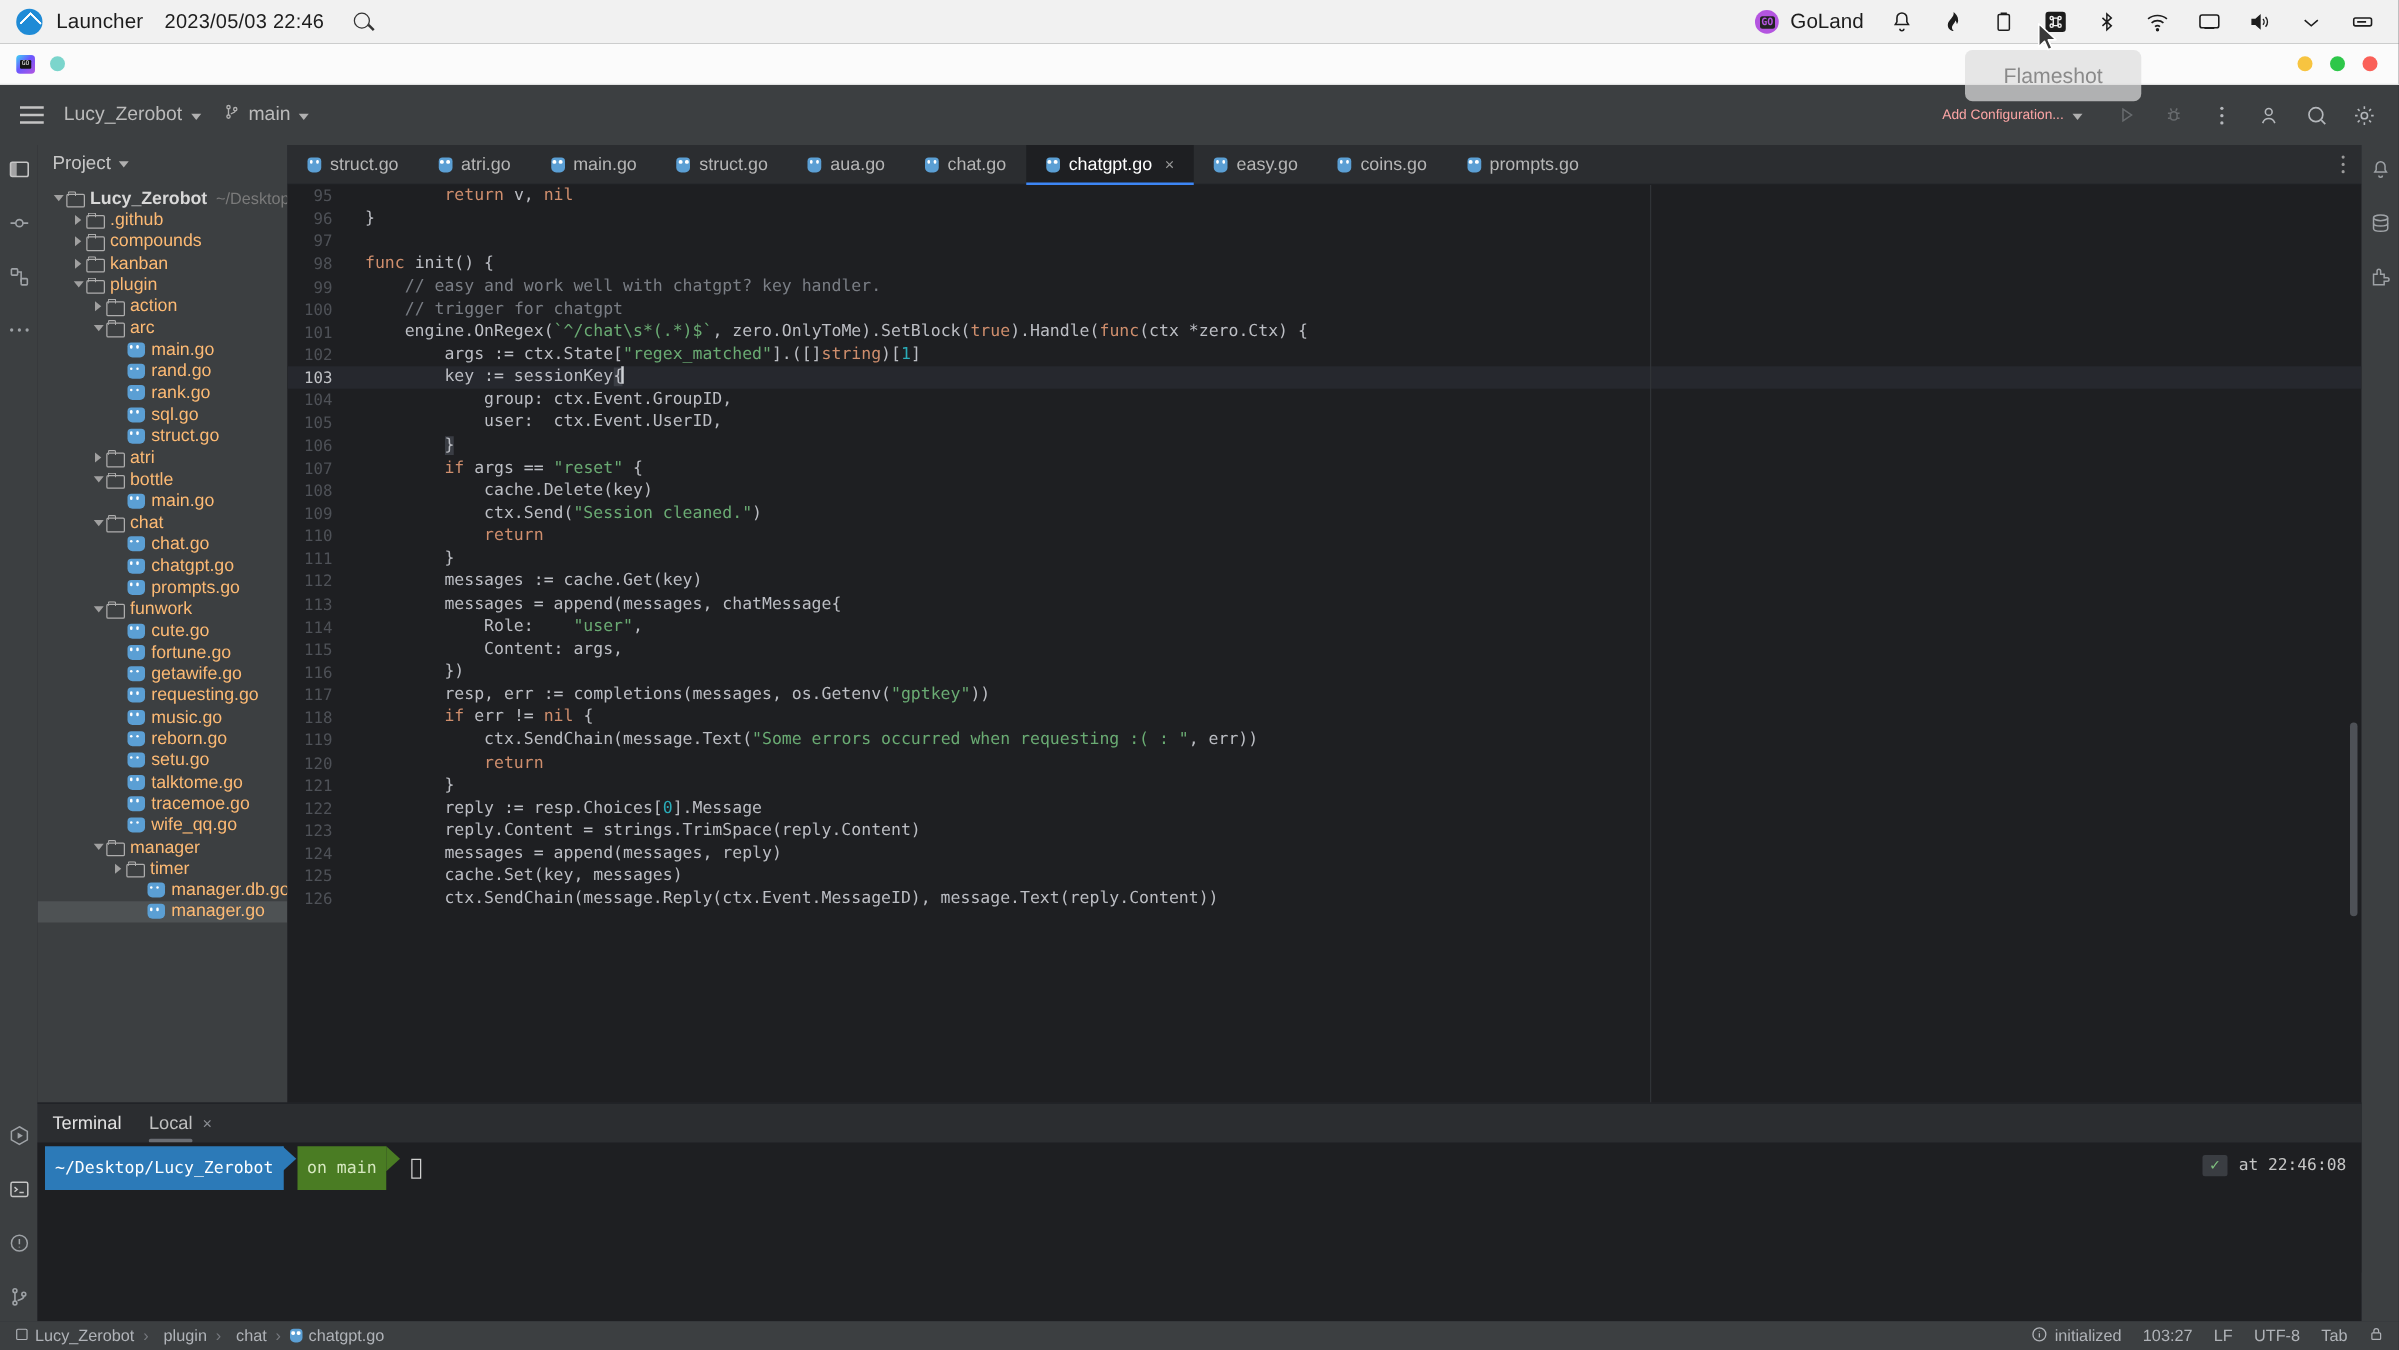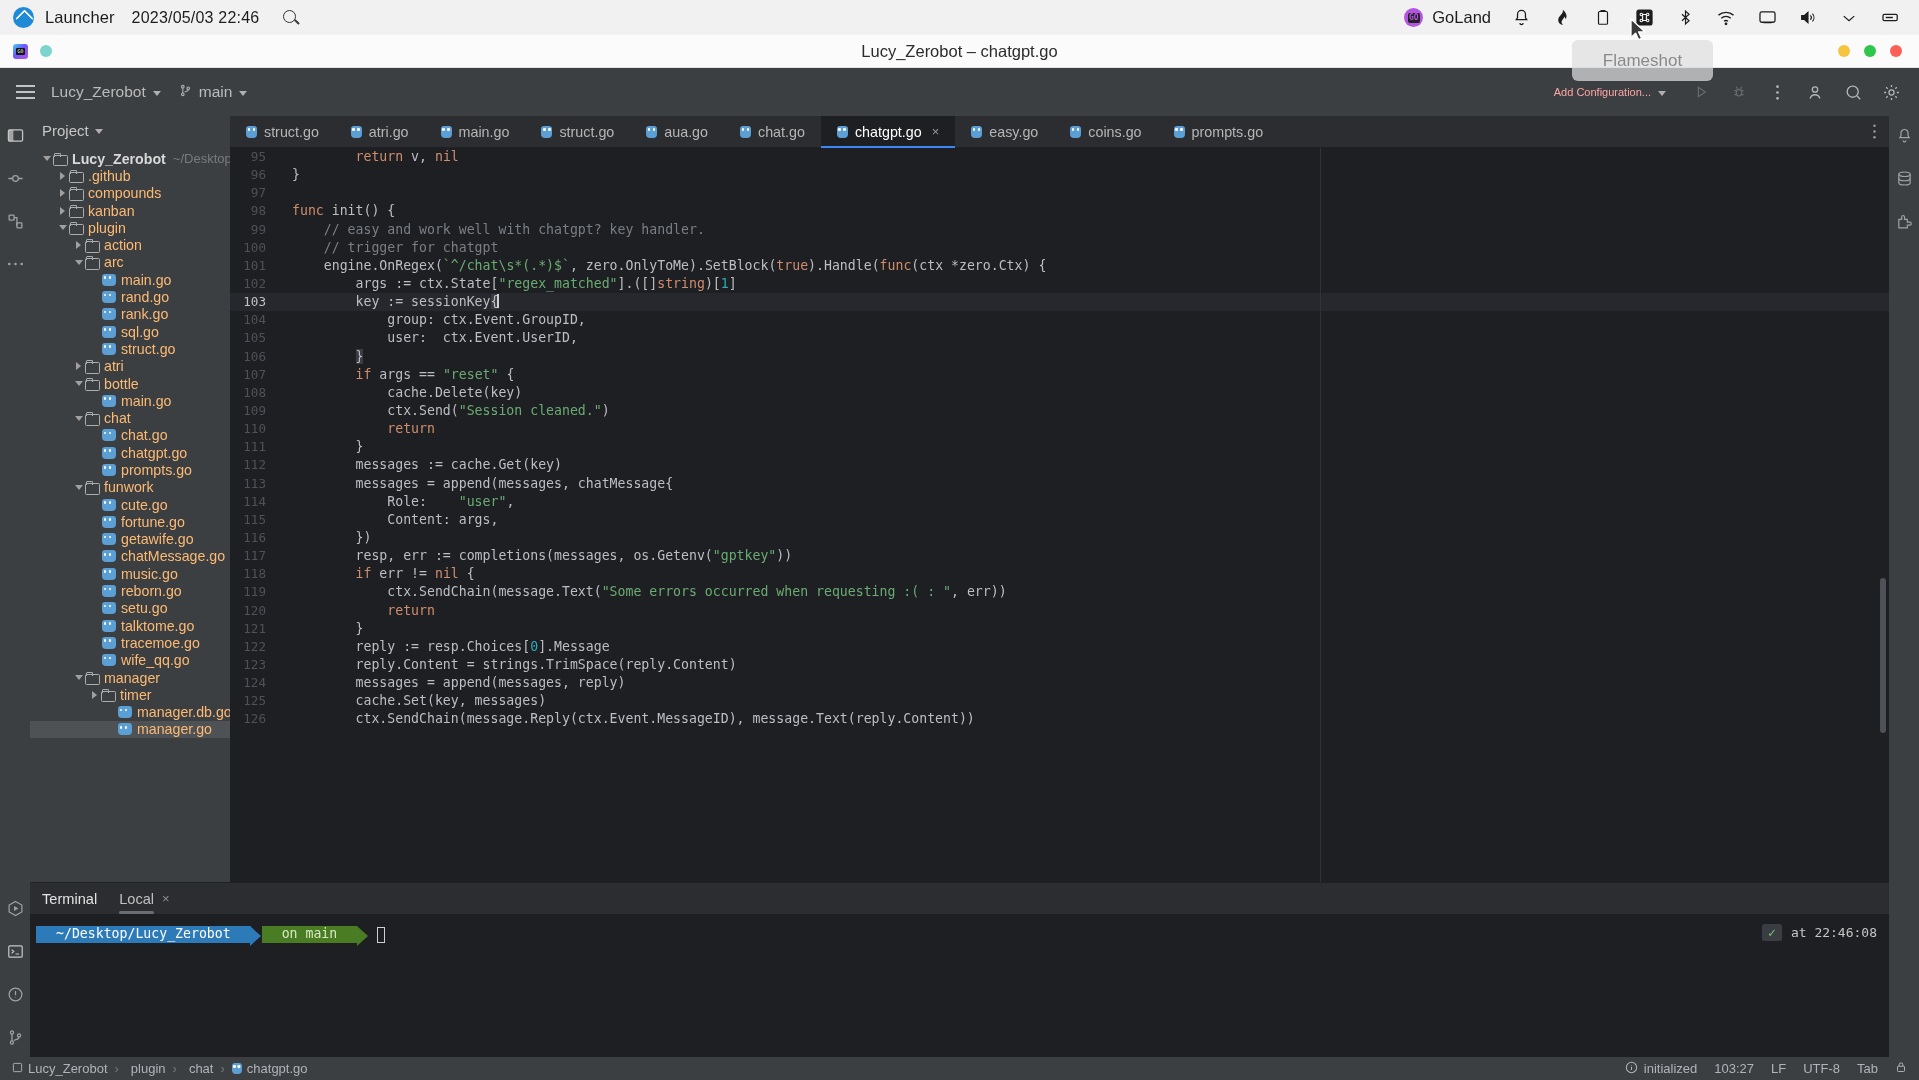--- a/index.html
+++ b/index.html
@@ -285,21 +285,21 @@
     content: ""; position: absolute; left: 0; right: 16px; bottom: -7px; height: 2.5px; background: #6a6d73; border-radius: 2px;
   }
   #term-body {
     position: absolute; left: 0; right: 0; top: 31px; bottom: 0;
     background: #1e1f22; padding-top: 10px;
   }
   #prompt-line {
     display: flex; align-items: center; height: 21px; margin-left: 6px;
     font-family: "DejaVu Sans Mono", monospace; font-size: 13.2px;
   }
-  .seg { height: 17px; display: flex; padding: 0 20px; color: #fff; position: relative; }
+  .seg { height: 35px; display: flex; align-items: center; padding: 0 8px; color: #fff; position: relative; }
   .seg.blue { background: #2c7ab8; }
   .seg.green { background: #4a7c23; color: #d7e8c0; }
   .seg .arrowr {
     position: absolute; right: -10.5px; top: 0; width: 0; height: 0;
     border-top: 10.5px solid transparent; border-bottom: 10.5px solid transparent;
     z-index: 2;
   }
   .seg.blue .arrowr { border-left: 11px solid #2c7ab8; }
   .seg.green .arrowr { border-left: 11px solid #4a7c23; }
   .seg.green { margin-left: 11px; }
@@ -419,21 +419,20 @@
   <span>Flameshot</span>
 </div>
 
 <div id="win-title">
   <div id="win-left-dots">
     <div class="goland-mini">
         <i>GO</i>
       </div>
     <div class="wdot" style="background:#7bd5cc"></div>
   </div>
-  <div id="win-title-text">Lucy_Zerobot – chatgpt.go</div>
   <div id="win-controls">
     <div class="wdot" style="background:#f7c440"></div>
     <div class="wdot" style="background:#2ec74a"></div>
     <div class="wdot" style="background:#fa6058"></div>
   </div>
 </div>
 
 <div id="ide-toolbar">
   <div id="hamburger">
       <span></span>
@@ -718,21 +717,21 @@
         <span class="tname">fortune.go</span>
       </div>
       <div class="tnode" style="padding-left: 58px;">
         <span class="tarrow"></span>
         <span class="ficon go"></span>
         <span class="tname">getawife.go</span>
       </div>
       <div class="tnode" style="padding-left: 58px;">
         <span class="tarrow"></span>
         <span class="ficon go"></span>
-        <span class="tname">chatMessage.go</span>
+        <span class="tname">requesting.go</span>
       </div>
       <div class="tnode" style="padding-left: 58px;">
         <span class="tarrow"></span>
         <span class="ficon go"></span>
         <span class="tname">music.go</span>
       </div>
       <div class="tnode" style="padding-left: 58px;">
         <span class="tarrow"></span>
         <span class="ficon go"></span>
         <span class="tname">reborn.go</span>

